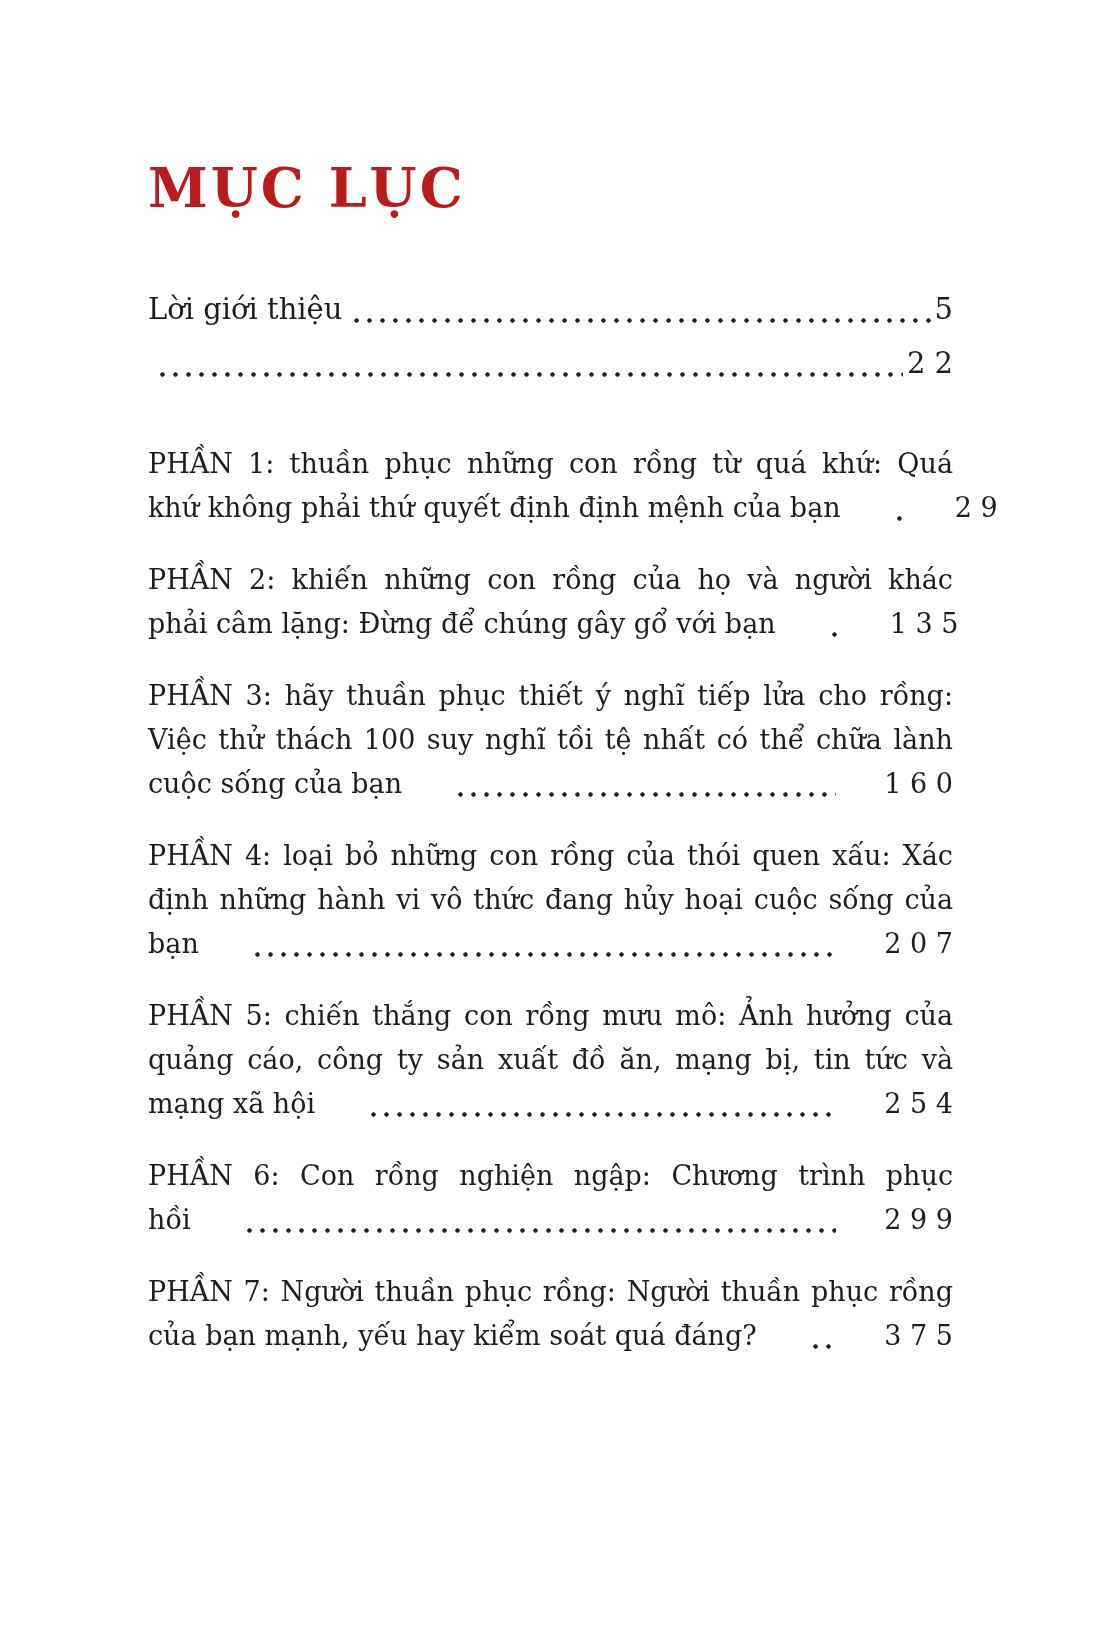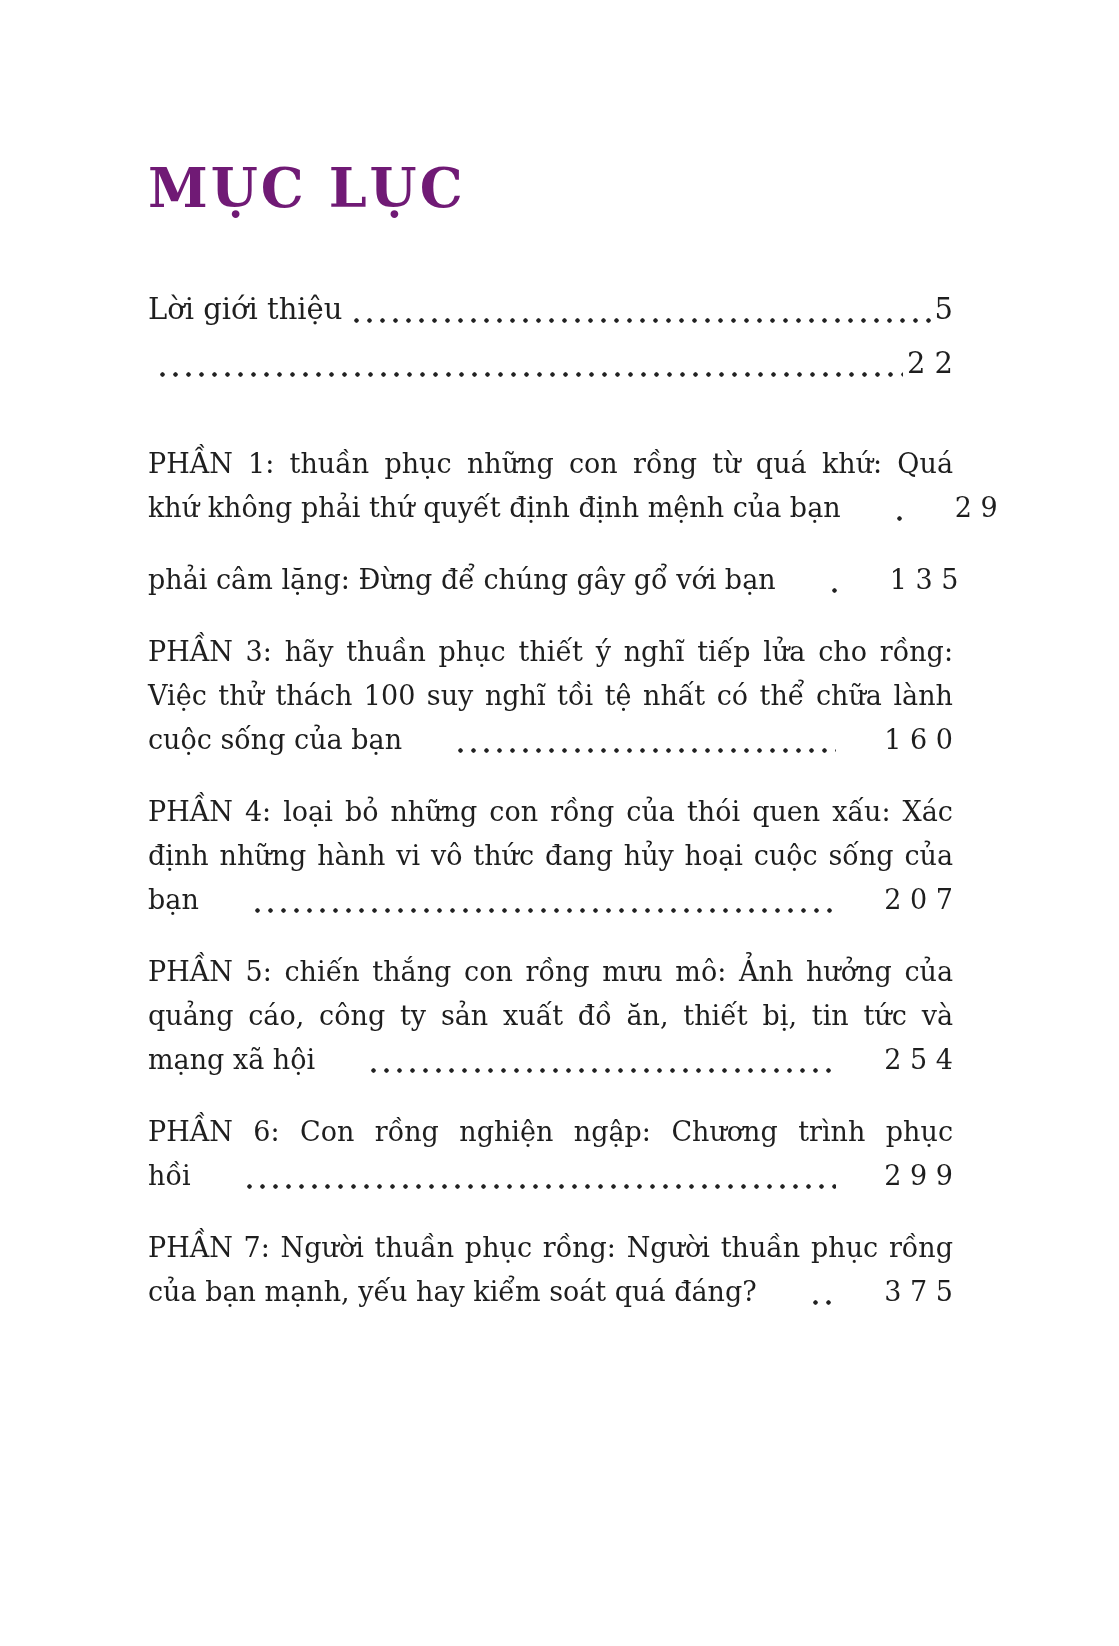--- a/index.html
+++ b/index.html
@@ -20,21 +20,21 @@
     height: 1646px;
     padding: 0 166px 0 148px;
     background: #ffffff;
   }
   .toc-title {
     margin-top: 160px;
     font-size: 54px;
     line-height: 56px;
     font-weight: 600;
     letter-spacing: 3px;
-    color: #701a75;
+    color: #b91c1c;
     white-space: nowrap;
   }
   .intro-group {
     margin-top: 66px;
     text-align: center;
   }
   .intro-entry {
     display: flex;
     align-items: flex-start;
     line-height: 54px;
@@ -113,20 +113,21 @@
     <div class="entry">
       <div class="line full">PHẦN 1: thuần phục những con rồng từ quá khứ: Quá</div>
       <div class="line last">
         <span class="txt">khứ không phải thứ quyết định định mệnh của bạn</span>
         <span class="leader"></span>
         <span class="pagenum">2 9</span>
       </div>
     </div>
 
     <div class="entry">
+      <div class="line full">PHẦN 2: khiến những con rồng của họ và người khác</div>
       <div class="line last">
         <span class="txt">phải câm lặng: Đừng để chúng gây gổ với bạn</span>
         <span class="leader"></span>
         <span class="pagenum">1 3 5</span>
       </div>
     </div>
 
     <div class="entry">
       <div class="line full">PHẦN 3: hãy thuần phục thiết ý nghĩ tiếp lửa cho rồng:</div>
       <div class="line full">Việc thử thách 100 suy nghĩ tồi tệ nhất có thể chữa lành</div>
@@ -142,21 +143,21 @@
       <div class="line full">định những hành vi vô thức đang hủy hoại cuộc sống của</div>
       <div class="line last">
         <span class="txt">bạn</span>
         <span class="leader"></span>
         <span class="pagenum">2 0 7</span>
       </div>
     </div>
 
     <div class="entry">
       <div class="line full">PHẦN 5: chiến thắng con rồng mưu mô: Ảnh hưởng của</div>
-      <div class="line full">quảng cáo, công ty sản xuất đồ ăn, thiết bị, tin tức và</div>
+      <div class="line full">quảng cáo, công ty sản xuất đồ ăn, mạng bị, tin tức và</div>
       <div class="line last">
         <span class="txt">mạng xã hội</span>
         <span class="leader"></span>
         <span class="pagenum">2 5 4</span>
       </div>
     </div>
 
     <div class="entry">
       <div class="line full">PHẦN 6: Con rồng nghiện ngập: Chương trình phục</div>
       <div class="line last">

